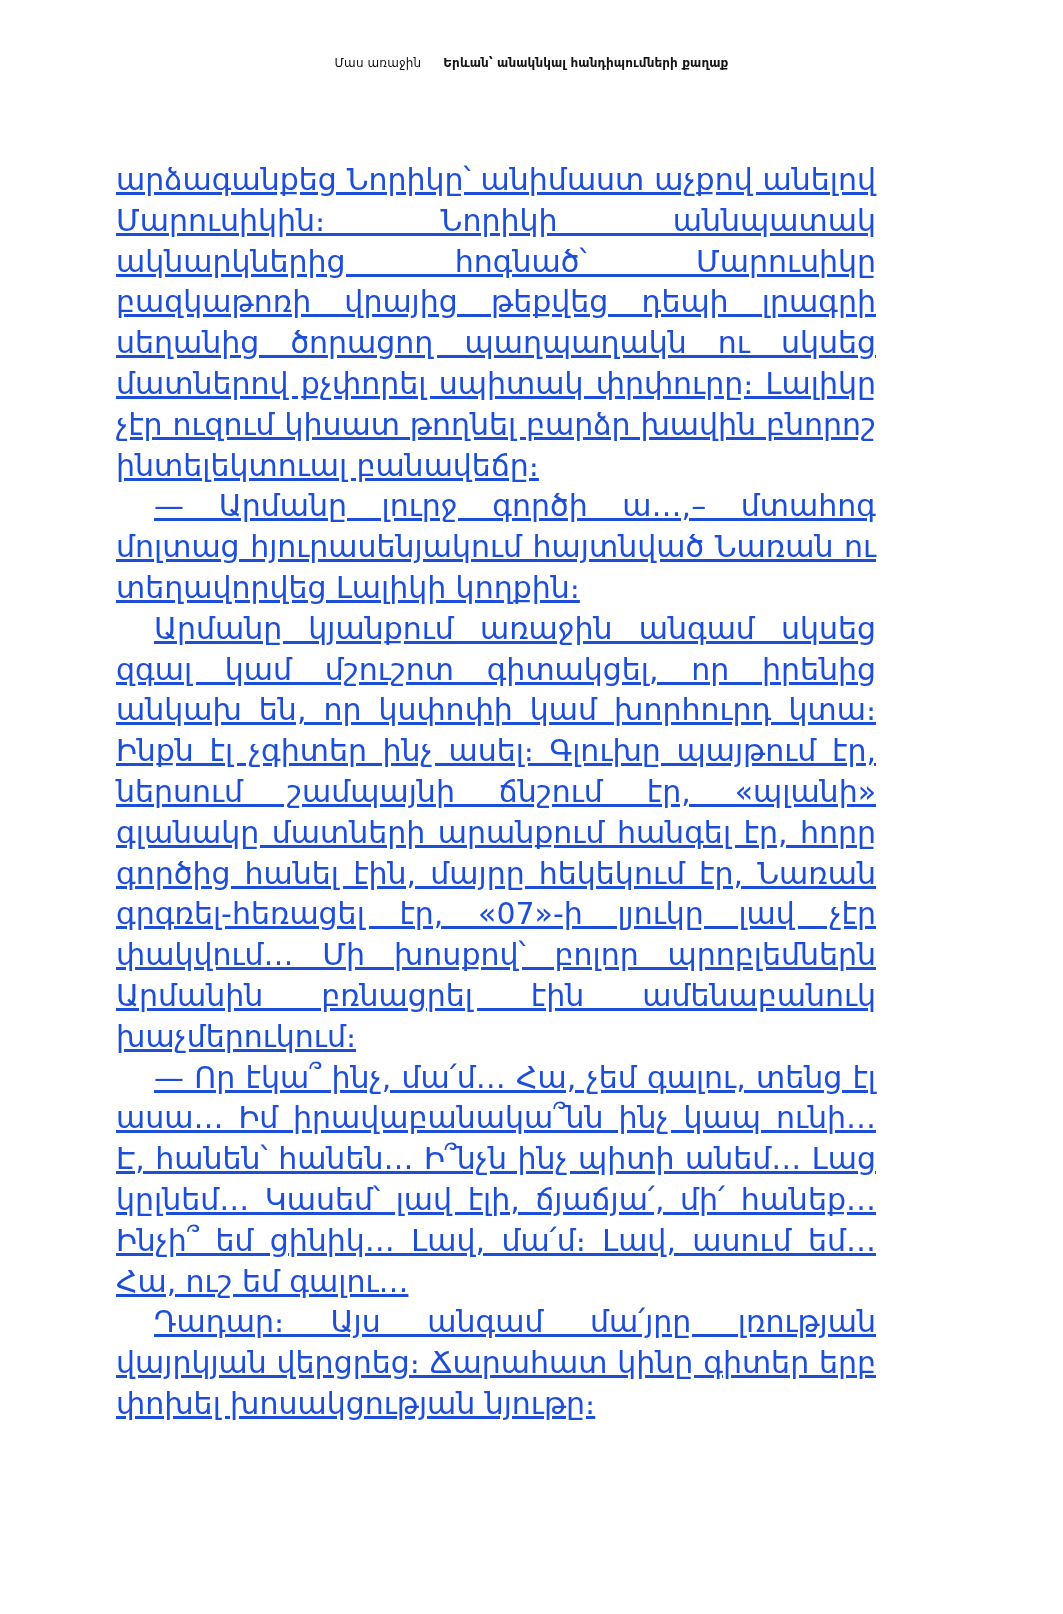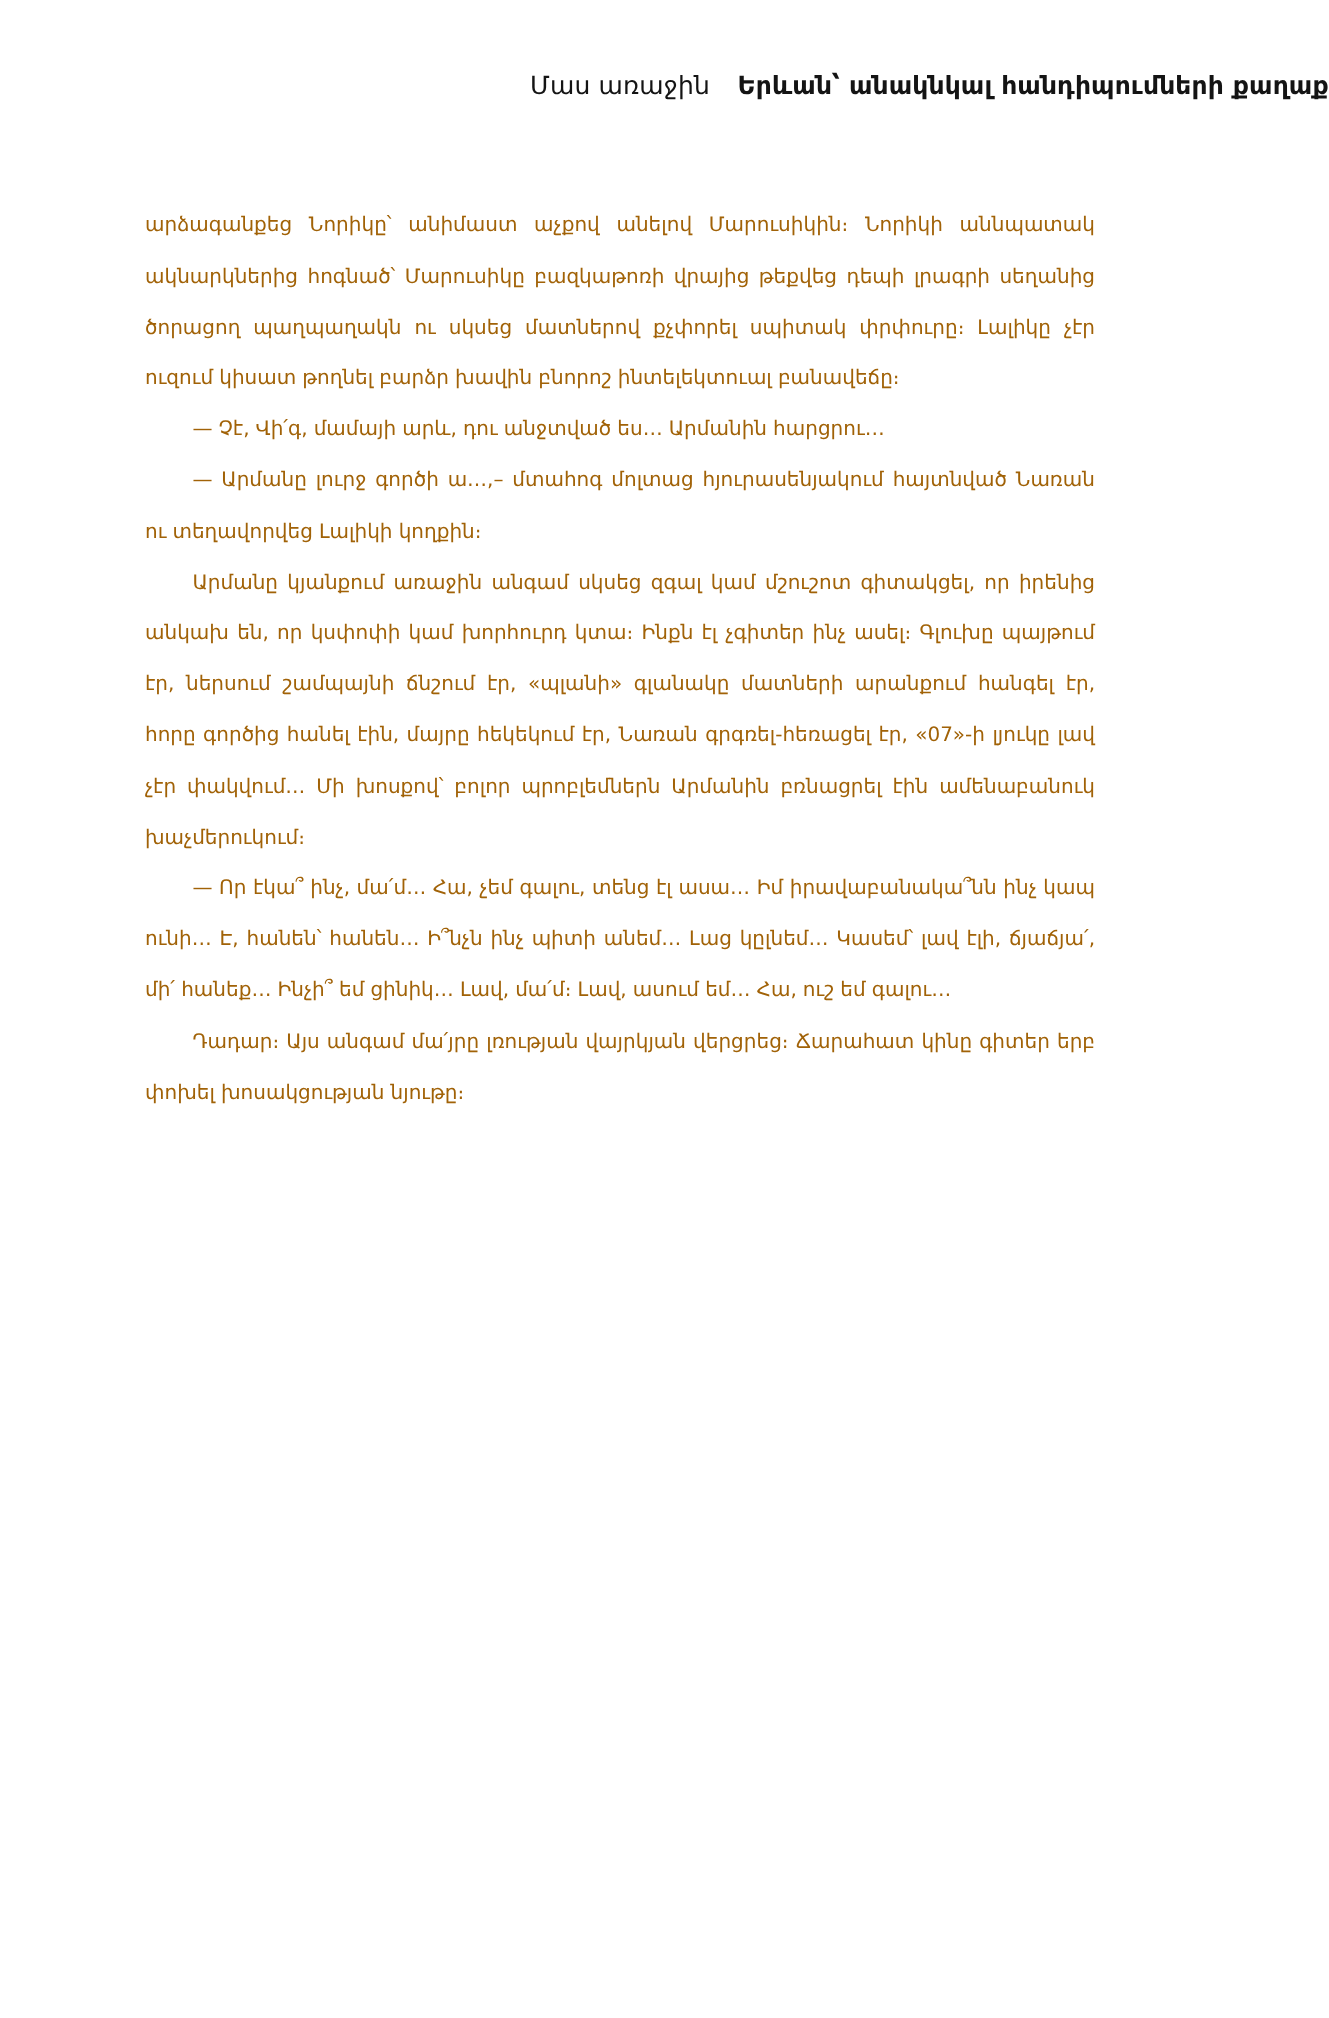--- a/index.html
+++ b/index.html
@@ -18,22 +18,22 @@
     overflow: hidden;
     box-sizing: border-box;
   }
 
   
   .running-head {
     position: absolute;
     top: 56px;
     left: 0;
     right: 0;
-    text-align: right;
-    font-size: 20px;
+    text-align: center;
+    font-size: 12px;
     color: #141414;
     letter-spacing: 0.1px;
     white-space: nowrap;
   }
   .running-head .rh-part {
     font-weight: 400;
   }
   .running-head .rh-sep {
     display: inline-block;
     width: 22px;
@@ -44,28 +44,29 @@
 
   
   .text-block {
     position: absolute;
     top: 160px;
     left: 116px;
     width: 760px;
   }
   .para {
     margin: 0;
-    font-size: 16px;
+    font-size: 30px;
     line-height: 40.8px;
-    color: #a16207;
+    color: #1d4ed8;
     text-align: justify;
     text-justify: inter-word;
     hyphens: manual;
     -webkit-hyphens: manual;
     word-spacing: -0.2px;
+    text-decoration: underline;
   }
   .para.indent {
     text-indent: 38px;
   }
   .para.no-indent {
     text-indent: 0;
   }
 
   
   .folio {
@@ -82,21 +83,20 @@
 <body>
 
 <div class="page">
 
   <div class="running-head">
     <span class="rh-part">Մաս առաջին</span><span class="rh-sep"></span><span class="rh-title">Երևան՝ անակնկալ հանդիպումների քաղաք</span>
   </div>
 
   <div class="text-block">
     <p class="para no-indent">արձագանքեց Նորիկը՝ անիմաստ աչքով անելով Մարուսի­կին։ Նորիկի աննպատակ ակնարկներից հոգնած՝ Մարուսի­կը բազկաթոռի վրայից թեքվեց դեպի լրագրի սեղանից ծո­րացող պաղպաղակն ու սկսեց մատներով քչփորել սպիտակ փրփուրը։ Լալիկը չէր ուզում կիսատ թողնել բարձր խավին բնորոշ ինտելեկտուալ բանավեճը։</p>
-    <p class="para indent">— Չէ, Վի՛գ, մամայի արև, դու անջտված ես… Արմանին հարցրու…</p>
     <p class="para indent">— Արմանը լուրջ գործի ա…,– մտահոգ մոլտաց հյուրասեն­յակում հայտնված Նառան ու տեղավորվեց Լալիկի կողքին։</p>
     <p class="para indent">Արմանը կյանքում առաջին անգամ սկսեց զգալ կամ մշու­շոտ գիտակցել, որ իրենից անկախ են, որ կսփոփի կամ խորհուրդ կտա։ Ինքն էլ չգիտեր ինչ ասել։ Գլուխը պայթում էր, ներսում շամպայնի ճնշում էր, «պլանի» գլանակը մատ­ների արանքում հանգել էր, հորը գործից հանել էին, մայրը հեկեկում էր, Նառան գրգռել-հեռացել էր, «07»-ի լյուկը լավ չէր փակվում… Մի խոսքով՝ բոլոր պրոբլեմներն Արմանին բռնացրել էին ամենաբանուկ խաչմերուկում։</p>
     <p class="para indent">— Որ էկա՞ ինչ, մա՛մ… Հա, չեմ գալու, տենց էլ ասա… Իմ իրա­վաբանակա՞նն ինչ կապ ունի… Է, հանեն՝ հանեն… Ի՞նչն ինչ պի­տի անեմ… Լաց կըլնեմ… Կասեմ՝ լավ էլի, ճյաճյա՛, մի՛ հանեք… Ինչի՞ եմ ցինիկ… Լավ, մա՛մ։ Լավ, ասում եմ… Հա, ուշ եմ գալու…</p>
     <p class="para indent">Դադար։ Այս անգամ մա՛յրը լռության վայրկյան վերցրեց։ Ճարահատ կինը գիտեր երբ փոխել խոսակցության նյութը։</p>
   </div>
 
 
 </div>
 
 </body></html>

